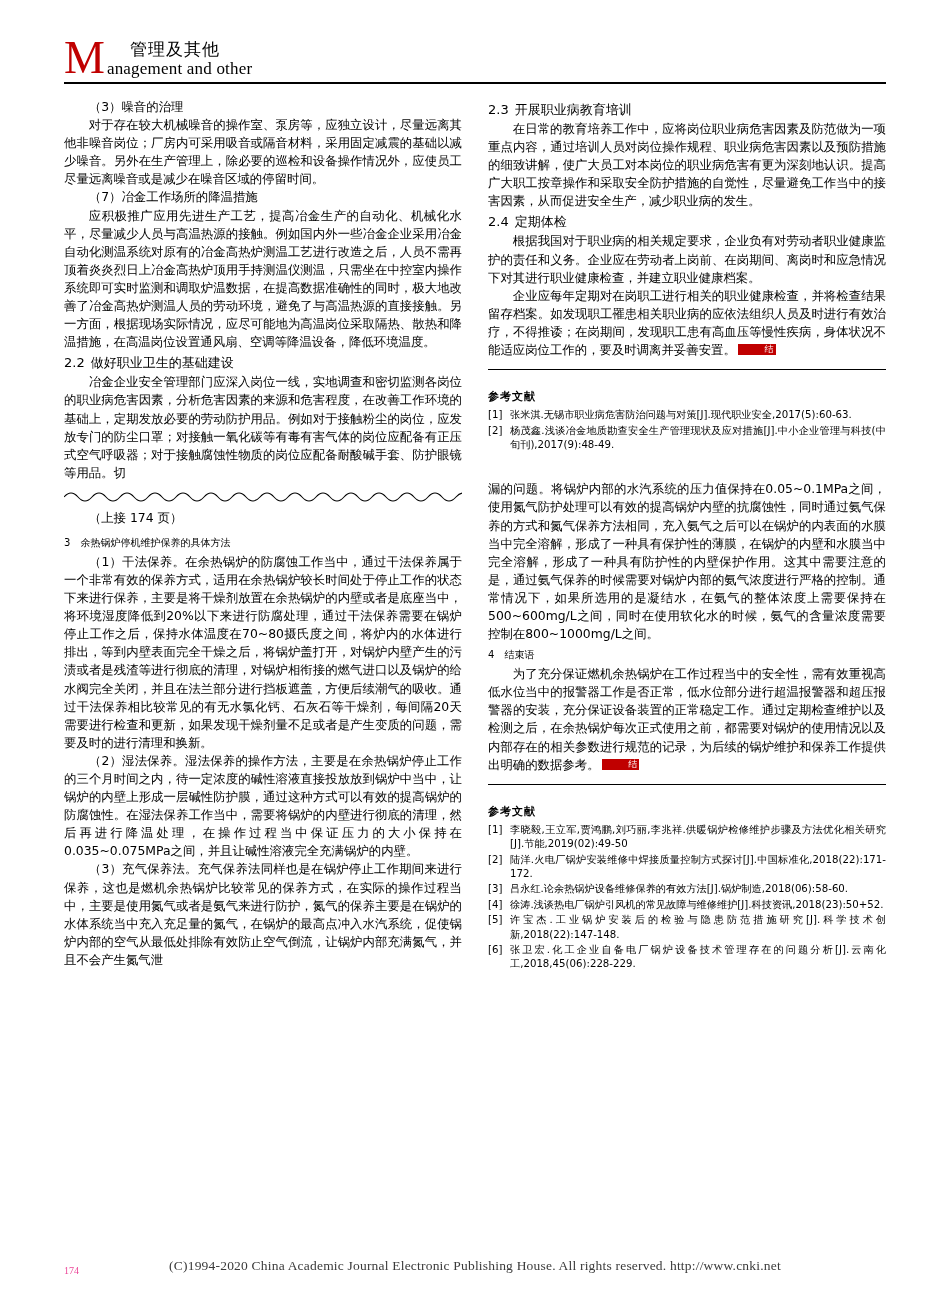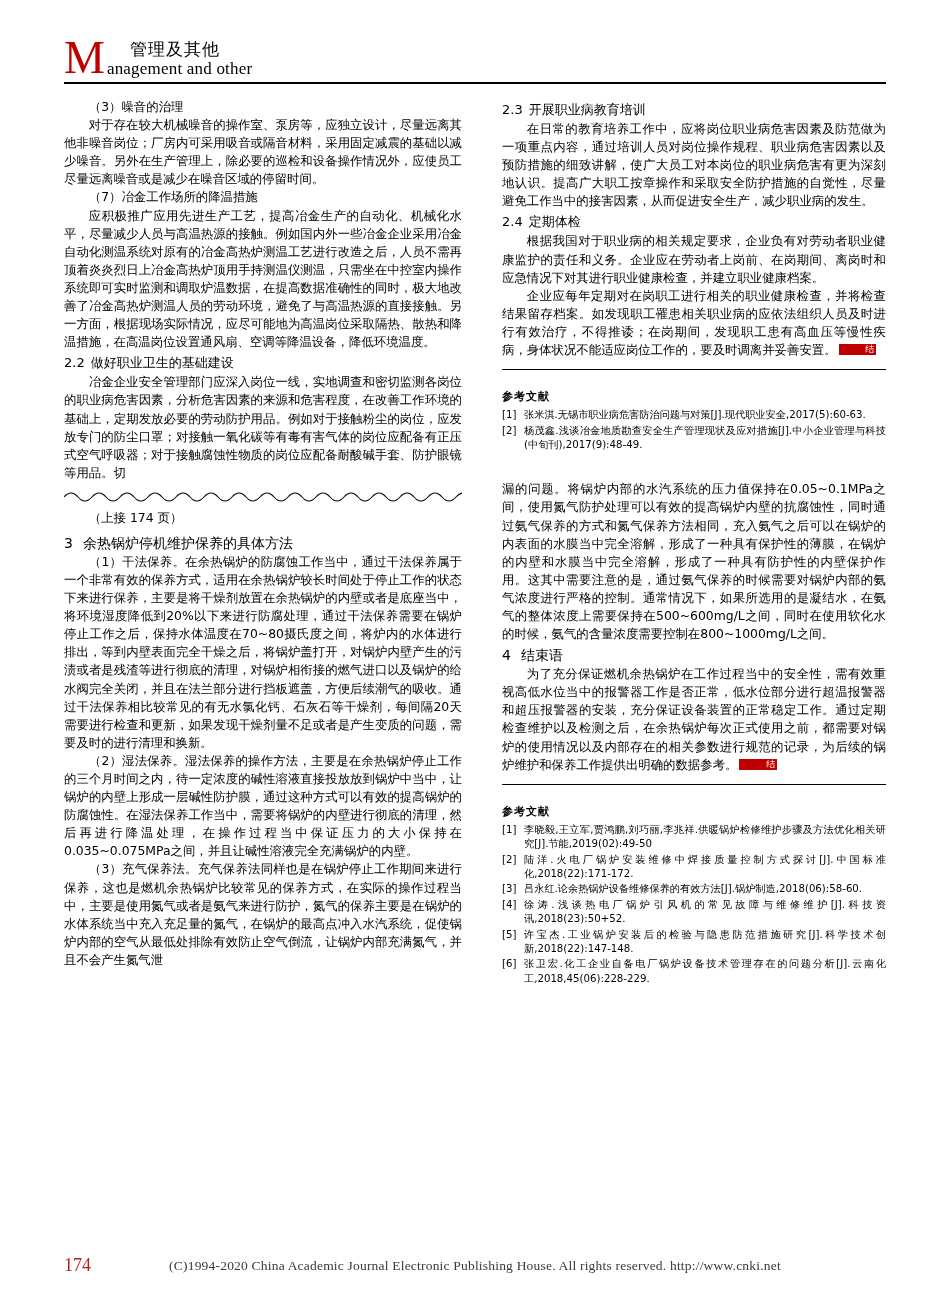--- a/index.html
+++ b/index.html
@@ -45,21 +45,21 @@
   }
   .header .en{
     font-family:"Liberation Serif", serif;
     font-size:17px;
     line-height:18px;
     letter-spacing:.2px;
   }
   
   .cols{
     display:flex;
-    gap:40px;
+    gap:26px;
     position:relative;
   }
   .col{width:398px;}
   .col p{
     margin:0;
     font-size:12.4px;
     line-height:18.1px;
     text-align:justify;
     text-justify:inter-ideograph;
     font-family:"DejaVu Sans", sans-serif;
@@ -67,21 +67,21 @@
   }
   .col p.ind{text-indent:2em;}
   .sec{
     margin:2px 0 0 0;
     font-size:13px;
     font-weight:normal;
     font-family:"DejaVu Sans", sans-serif;
     line-height:20px;
   }
   .sec .num{margin-right:6px;}
-  .sec.big{font-size:14px;}
+  .sec.big{font-size:10px;}
   .sec.big .num{margin-right:10px;}
   .refhead{
     font-size:11px;
     font-weight:bold;
     font-family:"DejaVu Sans", sans-serif;
     margin:19px 0 4px 0;
     letter-spacing:1px;
   }
   .refrule{border:0;border-top:1px solid #000;margin:10px 0 6px 0;}
   .ref{
@@ -125,22 +125,22 @@
     text-align:center;
     font-family:"Liberation Serif", serif;
     font-size:13.5px;
     color:#3a3a3a;
     letter-spacing:.2px;
   }
   .pagenum{
     position:absolute;
     left:64px;bottom:14px;
     font-family:"Liberation Serif", serif;
-    font-size:18px;
-    color:#b91c1c;
+    font-size:10px;
+    color:#ec4899;
   }
   .lower{margin-top:2px;}
 </style>
 </head>
 <body>
 
 <div class="page">
 
   <div class="header">
     <div class="bigM">M</div>

